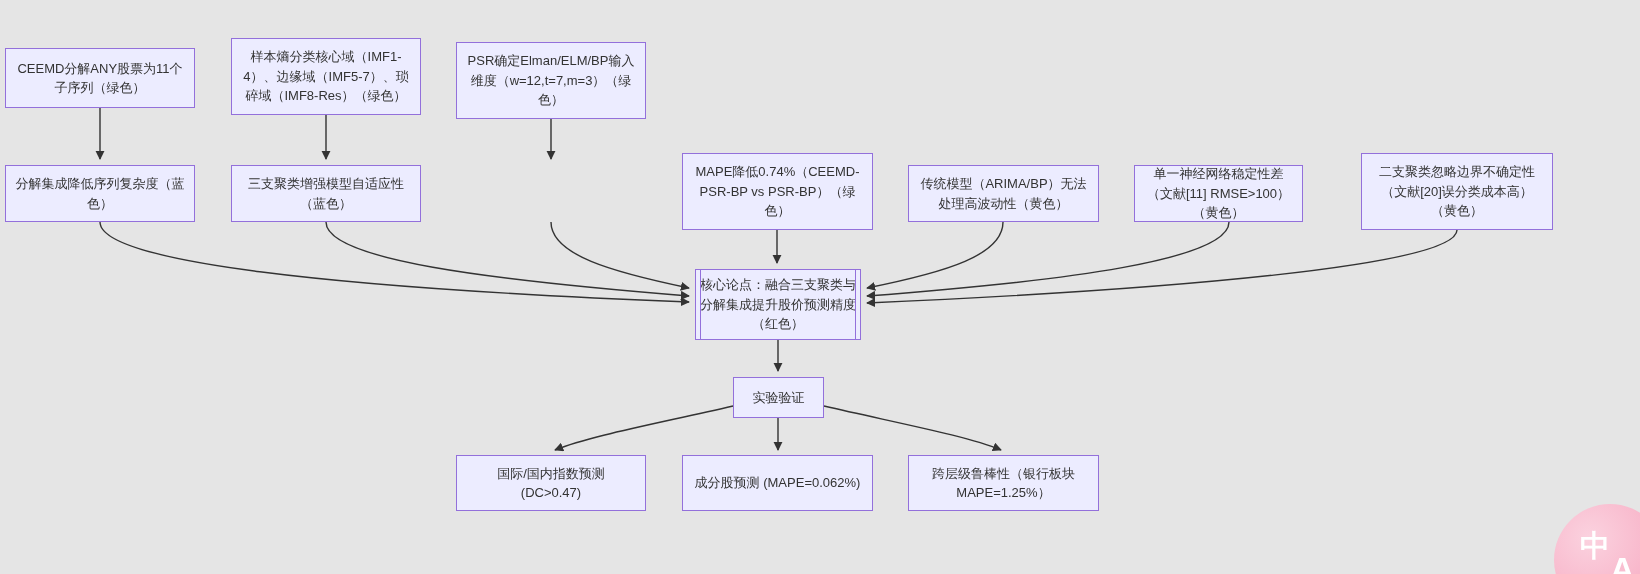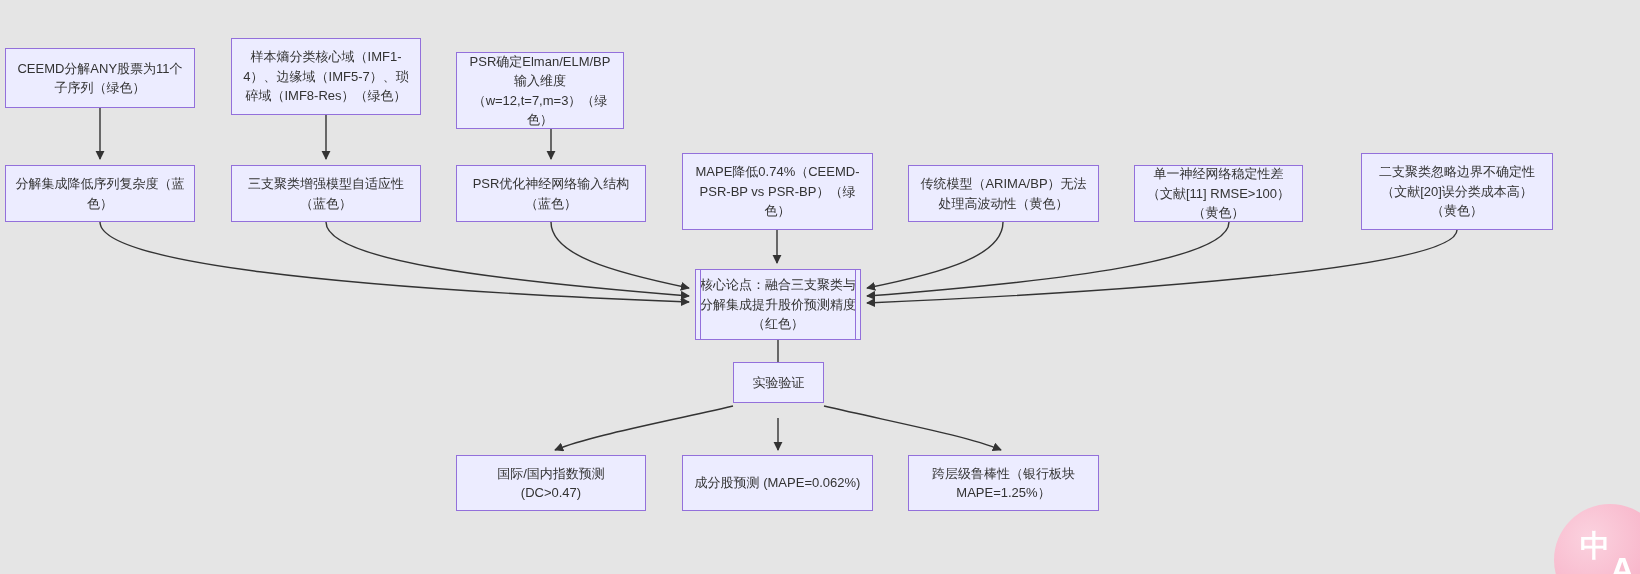--- a/index.html
+++ b/index.html
@@ -60,51 +60,48 @@
       <path d="M 824 406 C 902 424, 967 436, 1001 450" marker-end="url(#arrow)"></path>
     </g>
   </svg>
 
   <div class="node" style="left:5px;top:48px;width:190px;height:60px">
     <span>CEEMD分解ANY股票为11个子序列（绿色）</span>
   </div>
   <div class="node" style="left:231px;top:38px;width:190px;height:77px">
     <span>样本熵分类核心域（IMF1-4）、边缘域（IMF5-7）、琐碎域（IMF8-Res）（绿色）</span>
   </div>
-  <div class="node" style="left:456px;top:52px;width:168px;height:77px">
+  <div class="node" style="left:456px;top:42px;width:190px;height:77px">
     <span>PSR确定Elman/ELM/BP输入维度（w=12,t=7,m=3）（绿色）</span>
   </div>
 
   <div class="node" style="left:231px;top:165px;width:190px;height:57px">
     <span>三支聚类增强模型自适应性（蓝色）</span>
   </div>
   <div class="node" style="left:5px;top:165px;width:190px;height:57px">
     <span>分解集成降低序列复杂度（蓝色）</span>
-  </div>
-  <div class="node" style="left:456px;top:165px;width:190px;height:57px">
-    <span>PSR优化神经网络输入结构（蓝色）</span>
   </div>
   <div class="node" style="left:682px;top:153px;width:191px;height:77px">
     <span>MAPE降低0.74%（CEEMD-PSR-BP vs PSR-BP）（绿色）</span>
   </div>
   <div class="node" style="left:908px;top:165px;width:191px;height:57px">
     <span>传统模型（ARIMA/BP）无法处理高波动性（黄色）</span>
   </div>
   <div class="node" style="left:1134px;top:165px;width:169px;height:57px">
     <span>单一神经网络稳定性差（文献[11] RMSE&gt;100）（黄色）</span>
   </div>
   <div class="node" style="left:1361px;top:153px;width:192px;height:77px">
     <span>二支聚类忽略边界不确定性（文献[20]误分类成本高）（黄色）</span>
   </div>
 
   <div class="node core" style="left:695px;top:269px;width:166px;height:71px">
     <span>核心论点：融合三支聚类与分解集成提升股价预测精度（红色）</span>
   </div>
 
-  <div class="node" style="left:733px;top:362px;width:91px;height:41px">
+  <div class="node" style="left:733px;top:377px;width:91px;height:41px">
     <span>实验验证</span>
   </div>
 
   <div class="node" style="left:456px;top:455px;width:190px;height:56px">
     <span>国际/国内指数预测 (DC&gt;0.47)</span>
   </div>
   <div class="node" style="left:682px;top:455px;width:191px;height:56px">
     <span>成分股预测 (MAPE=0.062%)</span>
   </div>
   <div class="node" style="left:908px;top:455px;width:191px;height:56px">

